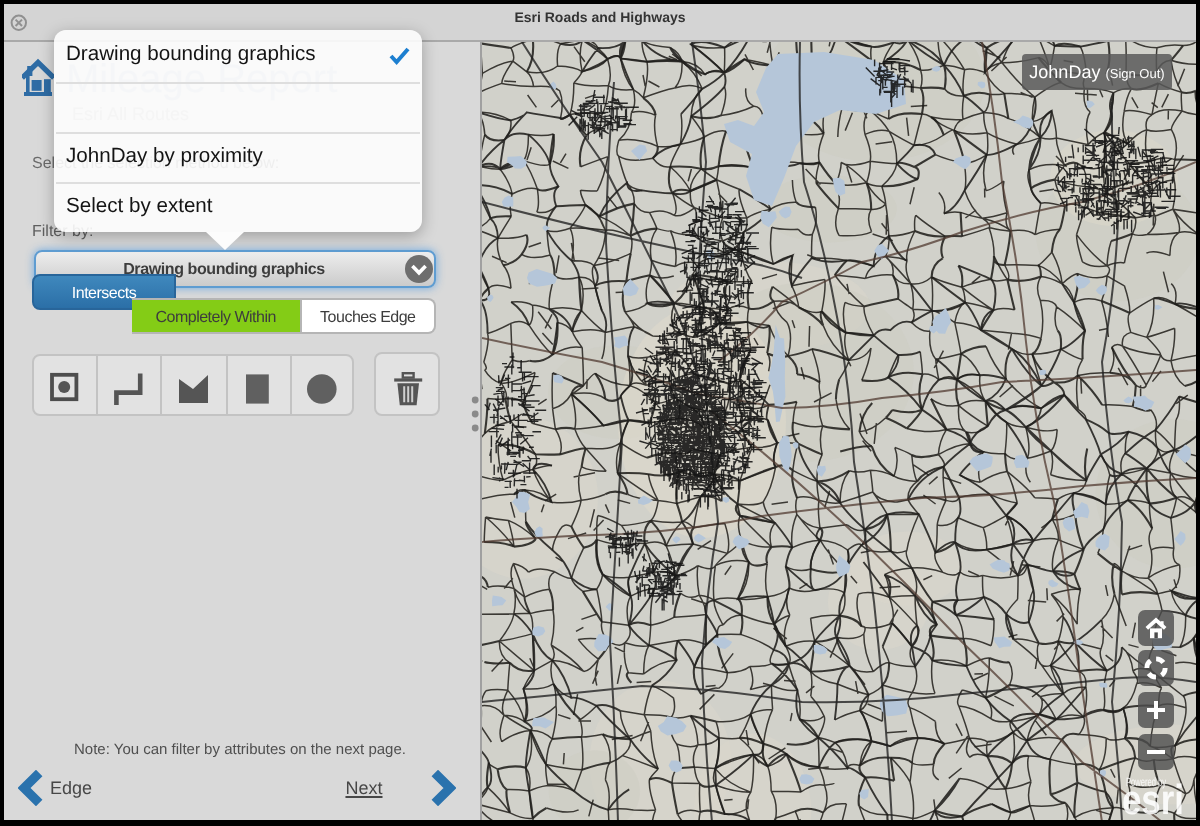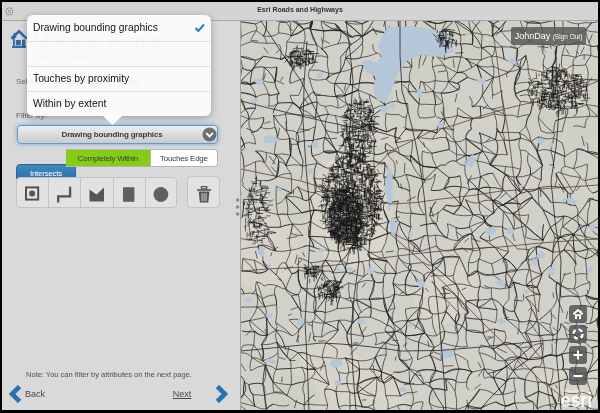--- a/index.html
+++ b/index.html
@@ -59,21 +59,21 @@
 <div class="abs" style="left:14px;top:74.5px;font-size:8px;color:#6b6b6b;">Select the selection method below:</div>
 <div class="abs" style="left:14px;top:108.5px;font-size:8px;color:#5f5f5f;">Filter by:</div>
 
 <div class="abs" style="left:14.6px;top:123px;width:200.6px;height:19.3px;border:1px solid #5e9cd1;border-radius:4px;background:linear-gradient(#ededed,#cbcbcb);box-shadow:0 0 4px rgba(90,160,225,0.85);"></div>
 <div class="abs" style="left:14.6px;top:128.4px;width:190px;text-align:center;font-size:8px;letter-spacing:-0.2px;font-weight:bold;color:#3d3d3d;">Drawing bounding graphics</div>
 <svg class="abs" style="left:199.7px;top:125.3px" width="15" height="15" viewBox="0 0 15 15">
   <circle cx="7.5" cy="7.5" r="7" fill="#6e6e6e"></circle>
   <path d="M4.2,6 L7.5,9.4 L10.8,6" fill="none" stroke="#fff" stroke-width="1.8"></path>
 </svg>
 
-<div class="abs" style="left:13.7px;top:162px;width:60px;height:18.3px;background:linear-gradient(#3f88bd,#2b6fa7);border:1px solid #28659a;border-radius:4px 0 0 4px;color:#fff;font-size:8px;letter-spacing:-0.25px;text-align:center;line-height:17.5px;">Intersects</div>
+<div class="abs" style="left:13.7px;top:135px;width:72px;height:18.3px;background:linear-gradient(#3f88bd,#2b6fa7);border:1px solid #28659a;border-radius:4px 0 0 4px;color:#fff;font-size:8px;letter-spacing:-0.25px;text-align:center;line-height:17.5px;">Intersects</div>
 <div class="abs" style="left:63.9px;top:146.8px;width:84.7px;height:18.3px;background:#84cc16;border:1px solid #b5b5b5;border-left:none;color:#3d3d3d;font-size:8px;letter-spacing:-0.25px;text-align:center;line-height:17.5px;">Completely Within</div>
 <div class="abs" style="left:148.6px;top:146.8px;width:66.8px;height:18.3px;background:#ffffff;border:1px solid #b5b5b5;border-left:none;border-radius:0 4px 4px 0;color:#3d3d3d;font-size:8px;letter-spacing:-0.25px;text-align:center;line-height:17.5px;">Touches Edge</div>
 
 <div class="abs" style="left:13.9px;top:174.6px;width:161px;height:31.2px;background:#e2e2e2;border:1px solid #c3c3c3;border-radius:4px;"></div>
 <div class="abs" style="left:46.1px;top:174.6px;width:1px;height:31.2px;background:#c3c3c3;"></div>
 <div class="abs" style="left:78.3px;top:174.6px;width:1px;height:31.2px;background:#c3c3c3;"></div>
 <div class="abs" style="left:110.5px;top:174.6px;width:1px;height:31.2px;background:#c3c3c3;"></div>
 <div class="abs" style="left:142.7px;top:174.6px;width:1px;height:31.2px;background:#c3c3c3;"></div>
 <div class="abs" style="left:185.4px;top:174.3px;width:33.1px;height:31.8px;background:#e2e2e2;border:1px solid #c3c3c3;border-radius:4px;"></div>
 <svg class="abs" style="left:13.9px;top:174.6px" width="205" height="32" viewBox="0 0 205 32">
@@ -96,25 +96,25 @@
     <path d="M5,6.5 L5,14.5 M7,6.5 L7,14.5 M9,6.5 L9,14.5" stroke="#cfcfcf" stroke-width="1"></path>
   </g>
 </svg>
 
 <svg class="abs" style="left:232px;top:195px" width="8" height="24" viewBox="0 0 8 24">
   <circle cx="3.6" cy="3" r="1.7" fill="#8a8a8a"></circle>
   <circle cx="3.6" cy="10" r="1.7" fill="#8a8a8a"></circle>
   <circle cx="3.6" cy="17" r="1.7" fill="#8a8a8a"></circle>
 </svg>
 
-<div class="abs" style="left:0;top:367.5px;width:236px;text-align:left;font-size:7.5px;color:#4f4f4f;margin-left:24px;">Note: You can filter by attributes on the next page.</div>
+<div class="abs" style="left:0;top:367.5px;width:236px;text-align:center;font-size:7.5px;color:#4f4f4f;">Note: You can filter by attributes on the next page.</div>
 <svg class="abs" style="left:7px;top:383px" width="13" height="18" viewBox="0 0 13 18">
   <path d="M10.6,1.5 L3,9 L10.6,16.5" fill="none" stroke="#2a72ad" stroke-width="4.6"></path>
 </svg>
-<div class="abs" style="left:23px;top:387px;font-size:9px;color:#474747;">Back</div>
+<div class="abs" style="left:23px;top:387px;font-size:9px;color:#474747;">Edge</div>
 <div class="abs" style="left:150px;top:387px;width:60px;text-align:center;font-size:9px;color:#474747;text-decoration:underline;">Next</div>
 <svg class="abs" style="left:212.5px;top:383px" width="13" height="18" viewBox="0 0 13 18">
   <path d="M2.4,1.5 L10,9 L2.4,16.5" fill="none" stroke="#2a72ad" stroke-width="4.6"></path>
 </svg>
 
 <div class="abs" style="left:238px;top:18.6px;width:1px;height:390px;background:#a0a0a0;"></div>
 
 <div class="abs" style="left:509px;top:25px;width:75px;height:18.3px;background:rgba(88,88,88,0.84);border-radius:2px;color:#fff;text-align:center;line-height:18px;font-size:9px;">JohnDay <span style="font-size:6.5px;">(Sign Out)</span></div>
 
 <div class="abs" style="left:566.5px;top:303px;width:18px;height:18px;background:rgba(76,76,76,0.8);border-radius:3.5px;"></div>
@@ -142,20 +142,20 @@
   <text x="3" y="22" font-size="21" font-weight="bold" fill="rgba(255,255,255,0.88)" textLength="31" lengthAdjust="spacingAndGlyphs" font-family="Liberation Sans">esri</text>
 </svg>
 
 <div class="abs" style="left:24.5px;top:13.2px;width:184px;height:101px;background:rgba(253,253,253,0.9);border-radius:6px;box-shadow:0 2px 8px rgba(0,0,0,0.28);"></div>
 <div class="abs" style="left:31px;top:20.3px;font-size:10.3px;color:#141414;">Drawing bounding graphics</div>
 <svg class="abs" style="left:192px;top:20.5px" width="12" height="11" viewBox="0 0 12 11">
   <path d="M1.5,5 L4.3,8 L10,1.5" fill="none" stroke="#1d7fd0" stroke-width="2"></path>
 </svg>
 <div class="abs" style="left:25.5px;top:38.6px;width:182px;height:1px;background:#dedede;"></div>
 <div class="abs" style="left:25.5px;top:63.9px;width:182px;height:1px;background:#dedede;"></div>
-<div class="abs" style="left:31px;top:70.9px;font-size:10.3px;color:#141414;">Touches by proximity</div>
+<div class="abs" style="left:31px;top:70.9px;font-size:10.3px;color:#141414;">JohnDay by proximity</div>
 <div class="abs" style="left:25.5px;top:89.2px;width:182px;height:1px;background:#dedede;"></div>
-<div class="abs" style="left:31px;top:96.2px;font-size:10.3px;color:#141414;">Within by extent</div>
+<div class="abs" style="left:31px;top:96.2px;font-size:10.3px;color:#141414;">Select by extent</div>
 <svg class="abs" style="left:101px;top:113.8px" width="19" height="9" viewBox="0 0 19 9">
   <path d="M0,0 L19,0 L9.5,9 Z" fill="rgba(252,252,252,1)"></path>
 </svg>
 
 </div>
 
 </body></html>

